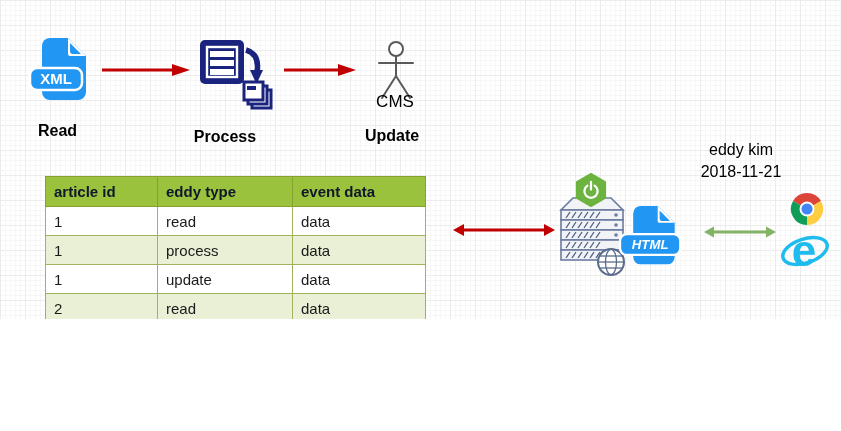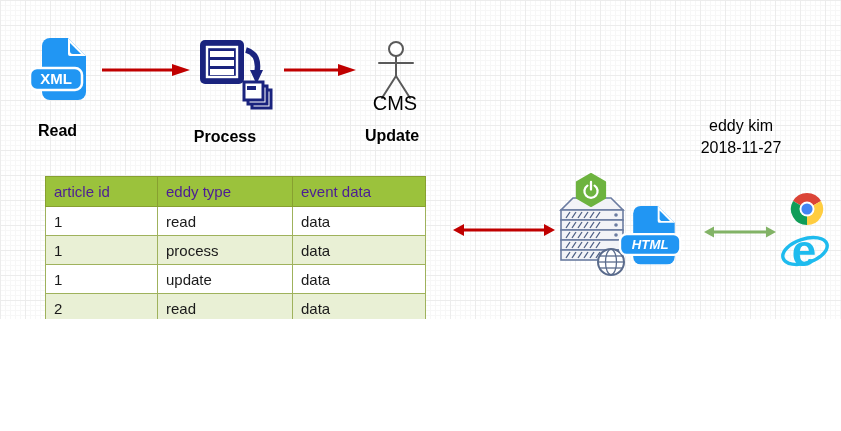--- a/index.html
+++ b/index.html
@@ -11,31 +11,31 @@
     background-image:
       linear-gradient(to right,#ececec 1px,transparent 1px),
       linear-gradient(to bottom,#ececec 1px,transparent 1px),
       linear-gradient(to right,#f7f7f7 1px,transparent 1px),
       linear-gradient(to bottom,#f7f7f7 1px,transparent 1px);
     background-size:25px 25px,25px 25px,5px 5px,5px 5px;
     padding-left:27px;
   }
   .abs{position:absolute;}
   .step-label{font-weight:bold;font-size:16px;color:#000;text-align:center;}
-  .plain-label{font-size:20px;color:#000;text-align:center;}
-  .annotation{font-size:16px;color:#000;text-align:center;line-height:22px;}
+  .plain-label{font-size:17px;color:#000;text-align:center;}
+  .annotation{font-size:16px;color:#000;text-align:center;line-height:22px;margin-top:24px;}
 
   
   table.event-table{
     position:absolute;left:45px;top:176px;width:380px;
     border-collapse:collapse;table-layout:fixed;
     font-size:15px;color:#1a1a1a;
   }
   table.event-table th{
-    background:#9BC23C;color:#4c1d95;font-weight:normal;text-align:left;
+    background:#9BC23C;color:#0f172a;font-weight:bold;text-align:left;
     padding:4px 8px;height:30px;box-sizing:border-box;
     border:1px solid #87A030;font-size:15px;
   }
   table.event-table td{
     padding:3px 8px;height:29px;box-sizing:border-box;
     border:1px solid #9FB25C;background:#ffffff;
   }
   table.event-table tbody tr:nth-child(even) td{background:#E9F0D5;}
 
   .dot{
@@ -107,21 +107,21 @@
       </g>
     </svg>
   </div>
 
   <div class="abs plain-label" style="left:367px;top:92px;width:56px;">CMS</div>
 
   <div class="abs step-label" style="left:355px;top:127px;width:74px;">Update</div>
 
   <div class="abs annotation" style="left:666px;top:115px;width:150px;">
     <div>eddy kim</div>
-    <div>2018-11-27</div>
+    <div>2018-11-21</div>
   </div>
 
   <table class="event-table">
     <colgroup>
         <col style="width:112px">
         <col style="width:135px">
         <col style="width:133px">
       </colgroup>
     <thead>
       <tr>

